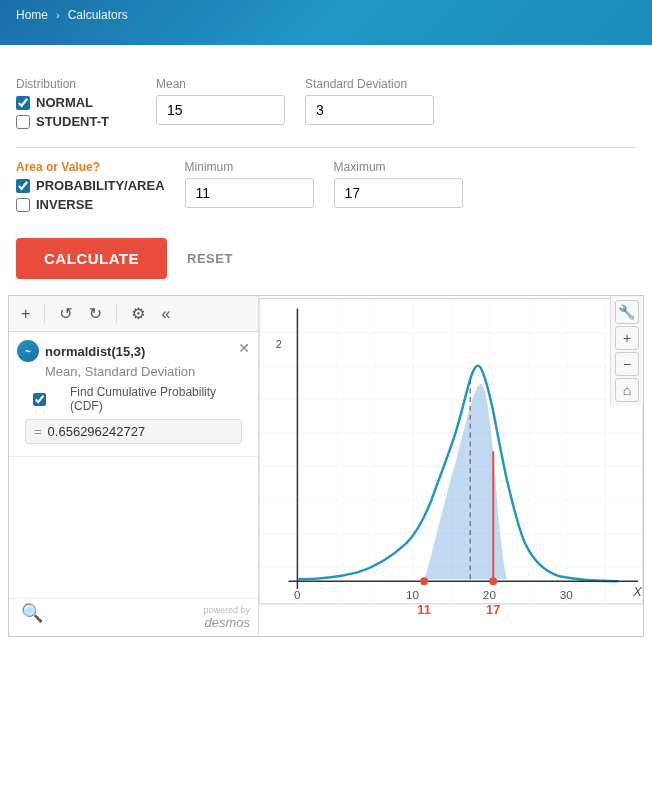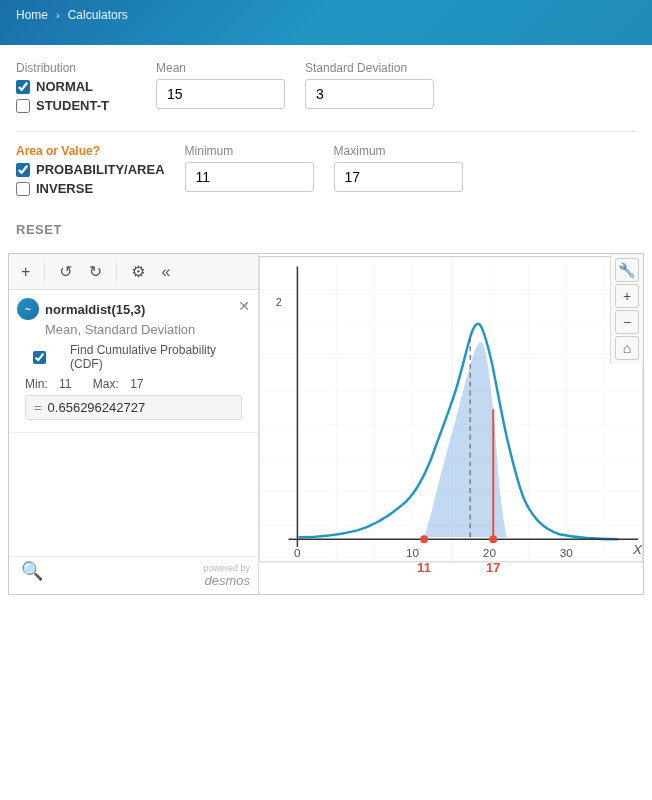--- a/index.html
+++ b/index.html
@@ -9,21 +9,21 @@
     .header-bar {
       background: linear-gradient(135deg, #1a6fa8 0%, #2196c4 50%, #1e8cb8 100%);
       padding: 8px 16px 16px;
       color: white;
     }
     .breadcrumb { font-size: 12px; color: rgba(255,255,255,0.9); margin-bottom: 7px; display: flex; align-items: center; gap: 8px; }
     .breadcrumb-sep { font-size: 11px; }
     .page-title { font-size: 28px; font-weight: bold; color: white; }
 
     
-    .form-section { padding: 16px 16px 0; background: #fff; }
+    .form-section { padding: 32px 16px 0; background: #fff; }
     .form-row { display: flex; align-items: flex-start; margin-bottom: 14px; gap: 20px; }
     .form-group-label { font-size: 12px; color: #888; margin-bottom: 4px; }
     .checkbox-group { min-width: 120px; }
     .checkbox-item { display: flex; align-items: center; gap: 6px; margin-bottom: 4px; font-size: 13px; font-weight: bold; color: #333; }
     .checkbox-item input[type="checkbox"] { accent-color: #1a6fa8; width: 14px; height: 14px; }
     .field-group { display: flex; flex-direction: column; }
     .field-group label { font-size: 12px; color: #888; margin-bottom: 4px; }
     .field-group input { border: 1px solid #ccc; border-radius: 3px; padding: 6px 10px; font-size: 14px; width: 129px; outline: none; }
     .divider { border: none; border-top: 1px solid #e0e0e0; margin: 4px 0 12px; }
     .area-label { font-size: 12px; color: #e67e22; font-weight: bold; margin-bottom: 4px; }
@@ -210,20 +210,21 @@
       <input type="text" value="11" style="">
     </div>
     <div class="field-group">
       <label>Maximum</label>
       <input type="text" value="17" style="">
     </div>
   </div>
 </div>
 
 <div class="button-row">
+  <button class="btn-calculate">CALCULATE</button>
   <button class="btn-reset">RESET</button>
 </div>
 
 <div class="calc-area">
 
   <div class="left-panel">
 
     <div class="panel-toolbar">
       <button class="toolbar-btn">+</button>
       <div class="toolbar-sep"></div>
@@ -237,27 +238,20 @@
     <div class="expression-entry">
       <div class="expr-header">
         <div class="expr-icon">~</div>
         <span class="expr-title">normaldist(15,3)</span>
         <button class="expr-close">✕</button>
       </div>
       <div class="expr-subtitle">Mean, Standard Deviation</div>
       <div class="expr-checkbox">
         <input type="checkbox" checked="" style="">
         <span>Find Cumulative Probability (CDF)</span>
-      </div>
-      <div class="expr-minmax">
-        <span>Min:</span>
-        <span>11</span>
-        &nbsp;&nbsp;
-        <span>Max:</span>
-        <span>17</span>
       </div>
       <div class="expr-result">
         <span class="equals">=</span>
         <span>0.656296242727</span>
       </div>
     </div>
 
     <button class="zoom-btn">🔍</button>
 
     <div style="flex:1"></div>

